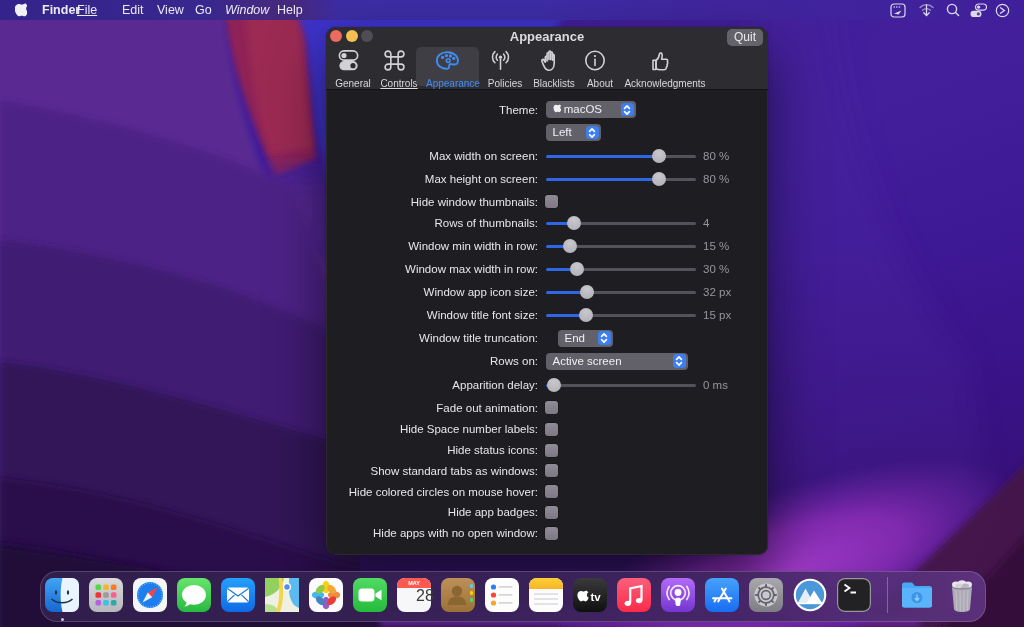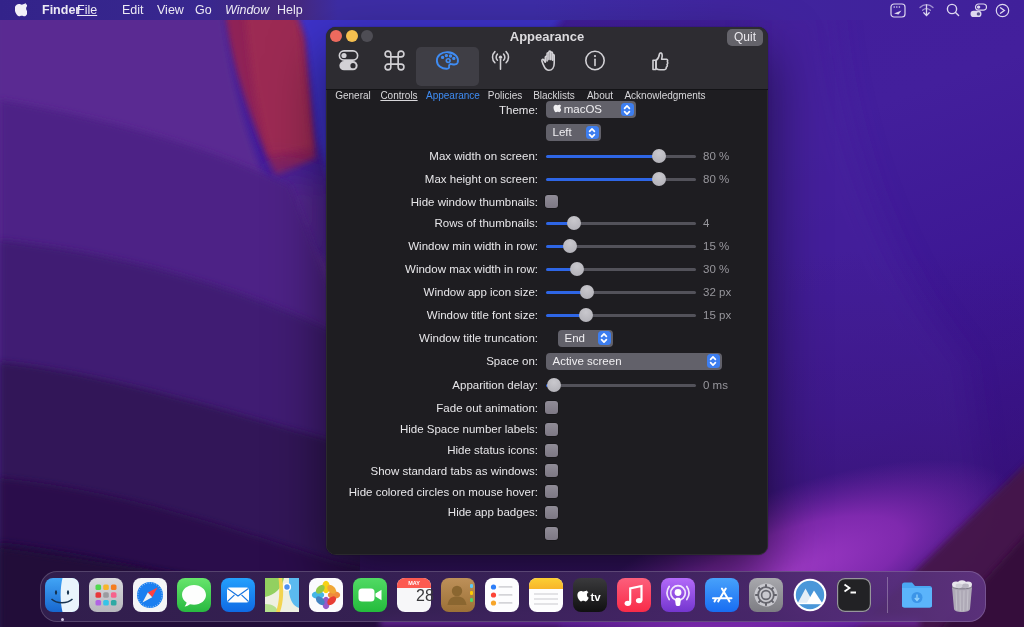--- a/index.html
+++ b/index.html
@@ -15,21 +15,21 @@
  background:#1e1d21;box-shadow:0 25px 55px rgba(0,0,0,.55),0 0 1px rgba(0,0,0,.8),inset 0 0 0 0.5px rgba(255,255,255,.12);}
 #winhead{position:absolute;left:0;top:0;width:442px;height:62px;background:#2d2c31;
  border-radius:10px 10px 0 0;border-bottom:1px solid #131316;}
 .tl{position:absolute;top:3px;width:12px;height:12px;border-radius:6px;}
 #win .title{position:absolute;top:1px;height:18px;line-height:18px;left:0;width:442px;text-align:center;color:#dcdbde;
  font-size:13px;font-weight:bold;}
 #quit{position:absolute;left:401px;top:1.5px;width:36px;height:17px;border-radius:5px;
  background:#64636a;color:#eceaef;font-size:12px;text-align:center;line-height:17px;}
 .tab{position:absolute;top:20px;height:39px;text-align:center;color:#d8d7da;font-size:10px;}
 .tab .ic{height:27px;display:flex;align-items:center;justify-content:center;}
-.tab .lb{margin-top:16px;padding-left:10px;}
+.tab .lb{margin-top:4px;padding-left:10px;}
 .tab.sel{background:#3f3e45;border-radius:5px;color:#3f8cf3;}
 
 .row{position:absolute;left:0;width:442px;height:20px;}
 .row .lab{position:absolute;left:0;top:0;width:212px;text-align:right;color:#e7e6e9;
  font-size:11.5px;line-height:20px;}
 .row .ctl{position:absolute;left:221px;top:0;}
 .popup{position:relative;height:17px;top:1.5px;border-radius:4px;background:#62616a;
  color:#f0eff2;font-size:11.5px;line-height:17px;padding-left:6.5px;box-sizing:border-box;}
 .popup .cap{position:absolute;right:2px;top:1.75px;width:13.5px;height:13.5px;border-radius:3.5px;
  background:#3d7ef0;}
@@ -327,23 +327,23 @@
           <div class="ctl" style="left:232px">
             <div class="popup" style="width:55px">End<div class="cap">
                 <svg width="10" height="12" viewBox="0 0 10 12" fill="none" stroke="#fff" stroke-width="1.7" stroke-linecap="round" stroke-linejoin="round">
                   <path d="M2.6 4.4 L5 1.9 L7.4 4.4"></path>
                   <path d="M2.6 7.6 L5 10.1 L7.4 7.6"></path>
                 </svg>
               </div></div>
           </div>
         </div>
   <div class="row" style="top:324px">
-          <div class="lab">Space on:</div>
-          <div class="ctl" style="left:220px">
-            <div class="popup" style="width:176px">Active screen<div class="cap">
+          <div class="lab">Rows on:</div>
+          <div class="ctl" style="left:220px">
+            <div class="popup" style="width:142px">Active screen<div class="cap">
                 <svg width="10" height="12" viewBox="0 0 10 12" fill="none" stroke="#fff" stroke-width="1.7" stroke-linecap="round" stroke-linejoin="round">
                   <path d="M2.6 4.4 L5 1.9 L7.4 4.4"></path>
                   <path d="M2.6 7.6 L5 10.1 L7.4 7.6"></path>
                 </svg>
               </div></div>
           </div>
         </div>
   <div class="row" style="top:348px">
           <div class="lab">Apparition delay:</div>
           <div class="ctl" style="left:220px">
@@ -373,20 +373,21 @@
         </div>
   <div class="row" style="top:454.5px">
           <div class="lab">Hide colored circles on mouse hover:</div>
           <div class="cb"></div>
         </div>
   <div class="row" style="top:475px">
           <div class="lab">Hide app badges:</div>
           <div class="cb"></div>
         </div>
   <div class="row" style="top:496px">
+          <div class="lab">Hide apps with no open window:</div>
           <div class="cb"></div>
         </div>
  </div>
 </div>
 
 <div id="dock"></div>
 <div id="dockicons">
 <div class="di" style="left:45px;background:linear-gradient(#41a4f5,#1767cf)">
  <svg width="34" height="34" viewBox="0 0 34 34">
           <path d="M17.5 0 H27 A7 7 0 0 1 34 7 V27 A7 7 0 0 1 27 34 H17.5 C15 24 15 10 17.5 0 Z" fill="#e9f4fc"></path>

